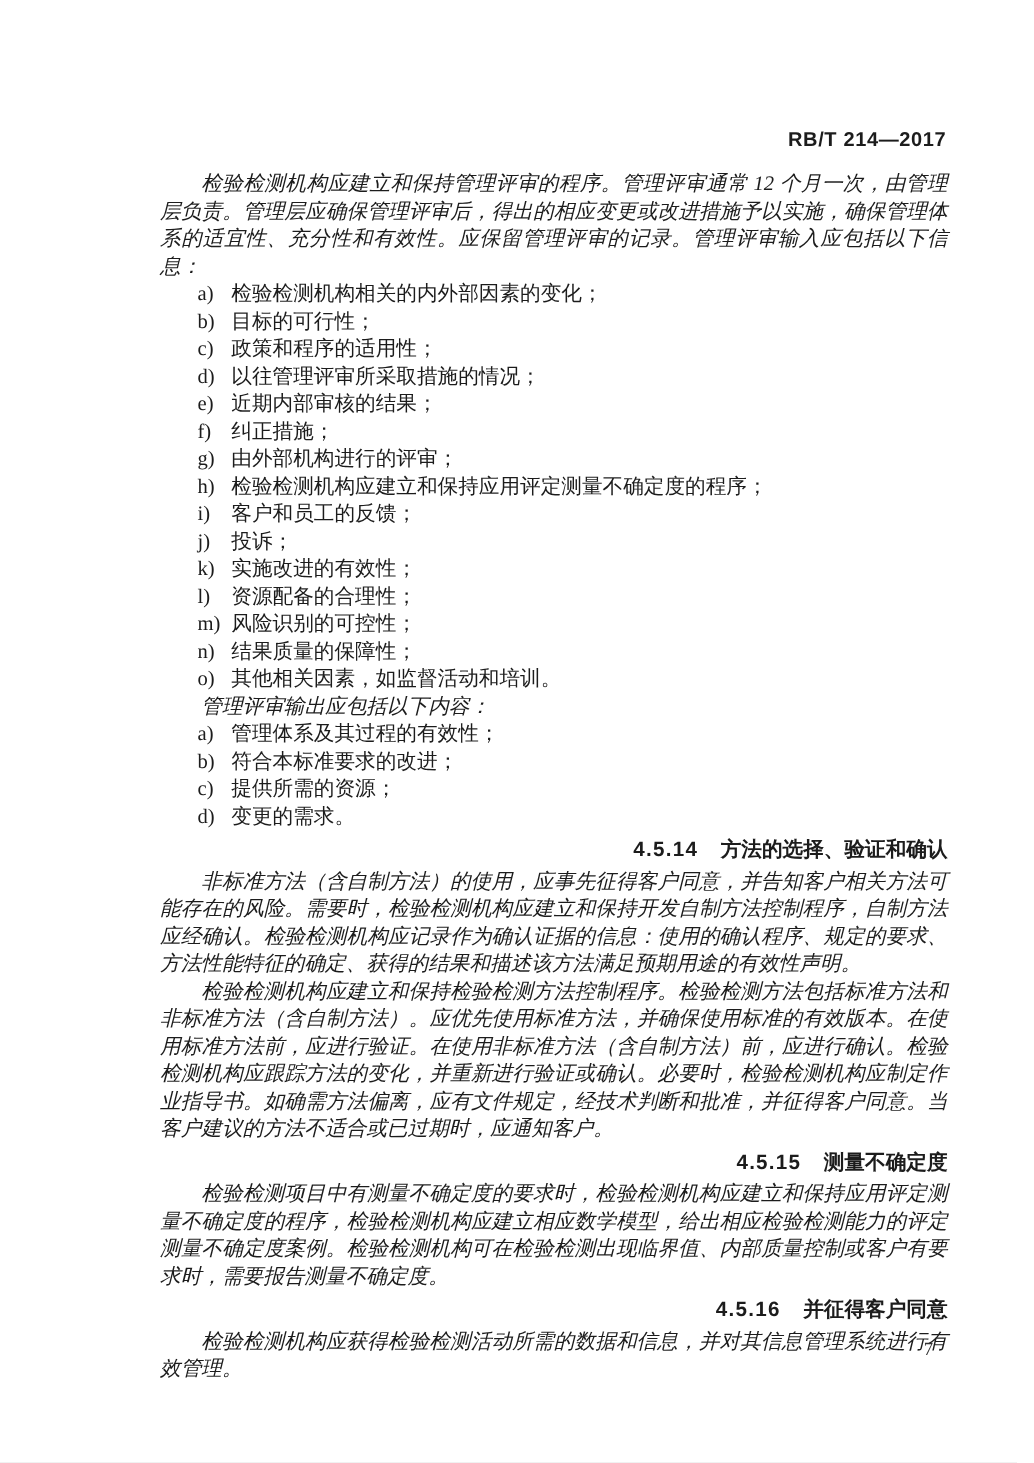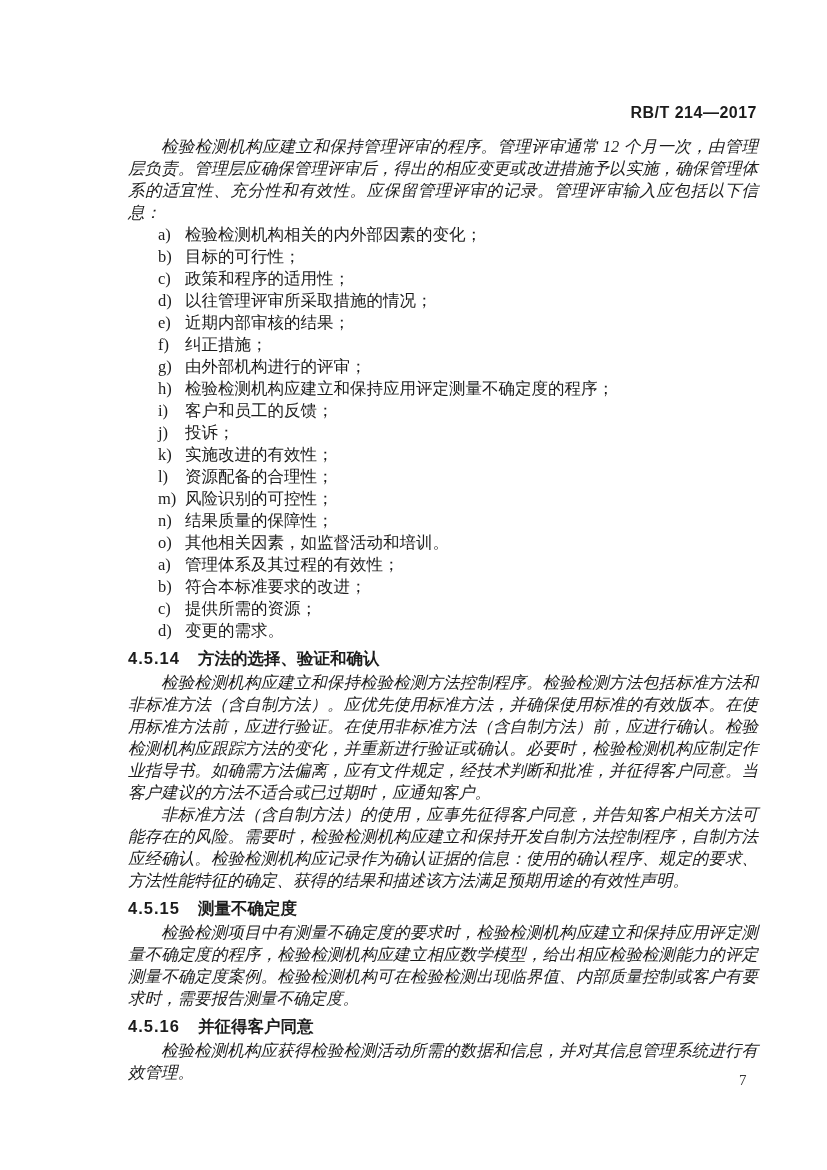--- a/index.html
+++ b/index.html
@@ -48,21 +48,21 @@
     position: absolute;
     left: 30px;
     top: 0;
   }
 
   .section-heading {
     font-family: "Liberation Sans", "DejaVu Sans", sans-serif;
     font-weight: bold;
     font-size: 16.5px;
     margin: 5px 0 3px 0;
-    text-align: left;
+    text-align: right;
   }
   .section-number { margin-right: 18px; letter-spacing: 1px; }
 
   .page-number {
     position: absolute;
     top: 1072px;
     left: 739px;
     font-size: 15px;
     color: #333;
   }
@@ -89,32 +89,33 @@
       <div class="list-item"><span class="list-marker">h)</span><span>检验检测机构应建立和保持应用评定测量不确定度的程序；</span></div>
       <div class="list-item"><span class="list-marker">i)</span><span>客户和员工的反馈；</span></div>
       <div class="list-item"><span class="list-marker">j)</span><span>投诉；</span></div>
       <div class="list-item"><span class="list-marker">k)</span><span>实施改进的有效性；</span></div>
       <div class="list-item"><span class="list-marker">l)</span><span>资源配备的合理性；</span></div>
       <div class="list-item"><span class="list-marker">m)</span><span>风险识别的可控性；</span></div>
       <div class="list-item"><span class="list-marker">n)</span><span>结果质量的保障性；</span></div>
       <div class="list-item"><span class="list-marker">o)</span><span>其他相关因素，如监督活动和培训。</span></div>
     </div>
 
+    <p class="para">管理评审输出应包括以下内容：</p>
 
     <div>
       <div class="list-item"><span class="list-marker">a)</span><span>管理体系及其过程的有效性；</span></div>
       <div class="list-item"><span class="list-marker">b)</span><span>符合本标准要求的改进；</span></div>
       <div class="list-item"><span class="list-marker">c)</span><span>提供所需的资源；</span></div>
       <div class="list-item"><span class="list-marker">d)</span><span>变更的需求。</span></div>
     </div>
 
     <div>
       <h3 class="section-heading"><span class="section-number">4.5.14</span><span>方法的选择、验证和确认</span></h3>
+      <p class="para">非标准方法（含自制方法）的使用，应事先征得客户同意，并告知客户相关方法可能存在的风险。需要时，检验检测机构应建立和保持开发自制方法控制程序，自制方法应经确认。检验检测机构应记录作为确认证据的信息：使用的确认程序、规定的要求、方法性能特征的确定、获得的结果和描述该方法满足预期用途的有效性声明。</p>
       <p class="para">检验检测机构应建立和保持检验检测方法控制程序。检验检测方法包括标准方法和非标准方法（含自制方法）。应优先使用标准方法，并确保使用标准的有效版本。在使用标准方法前，应进行验证。在使用非标准方法（含自制方法）前，应进行确认。检验检测机构应跟踪方法的变化，并重新进行验证或确认。必要时，检验检测机构应制定作业指导书。如确需方法偏离，应有文件规定，经技术判断和批准，并征得客户同意。当客户建议的方法不适合或已过期时，应通知客户。</p>
-      <p class="para">非标准方法（含自制方法）的使用，应事先征得客户同意，并告知客户相关方法可能存在的风险。需要时，检验检测机构应建立和保持开发自制方法控制程序，自制方法应经确认。检验检测机构应记录作为确认证据的信息：使用的确认程序、规定的要求、方法性能特征的确定、获得的结果和描述该方法满足预期用途的有效性声明。</p>
     </div>
 
     <div>
       <h3 class="section-heading"><span class="section-number">4.5.15</span><span>测量不确定度</span></h3>
       <p class="para">检验检测项目中有测量不确定度的要求时，检验检测机构应建立和保持应用评定测量不确定度的程序，检验检测机构应建立相应数学模型，给出相应检验检测能力的评定测量不确定度案例。检验检测机构可在检验检测出现临界值、内部质量控制或客户有要求时，需要报告测量不确定度。</p>
     </div>
 
     <div>
       <h3 class="section-heading"><span class="section-number">4.5.16</span><span>并征得客户同意</span></h3>
       <p class="para">检验检测机构应获得检验检测活动所需的数据和信息，并对其信息管理系统进行有效管理。</p>

